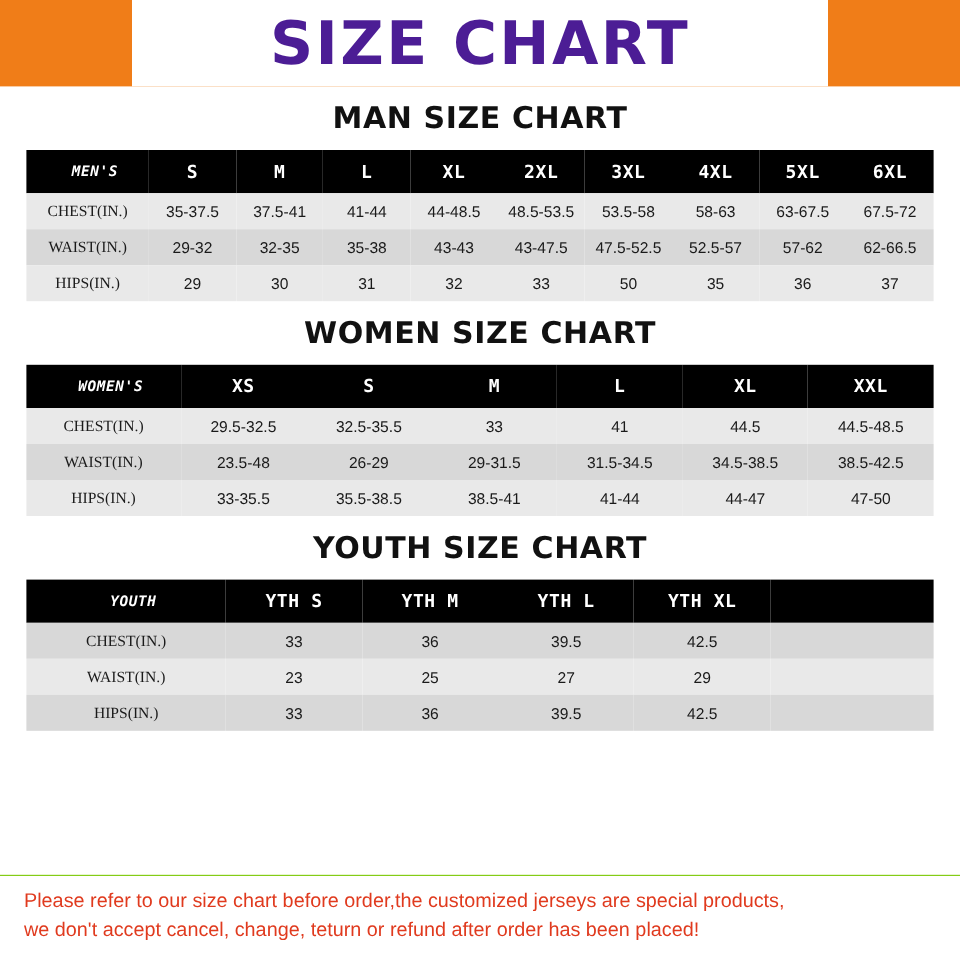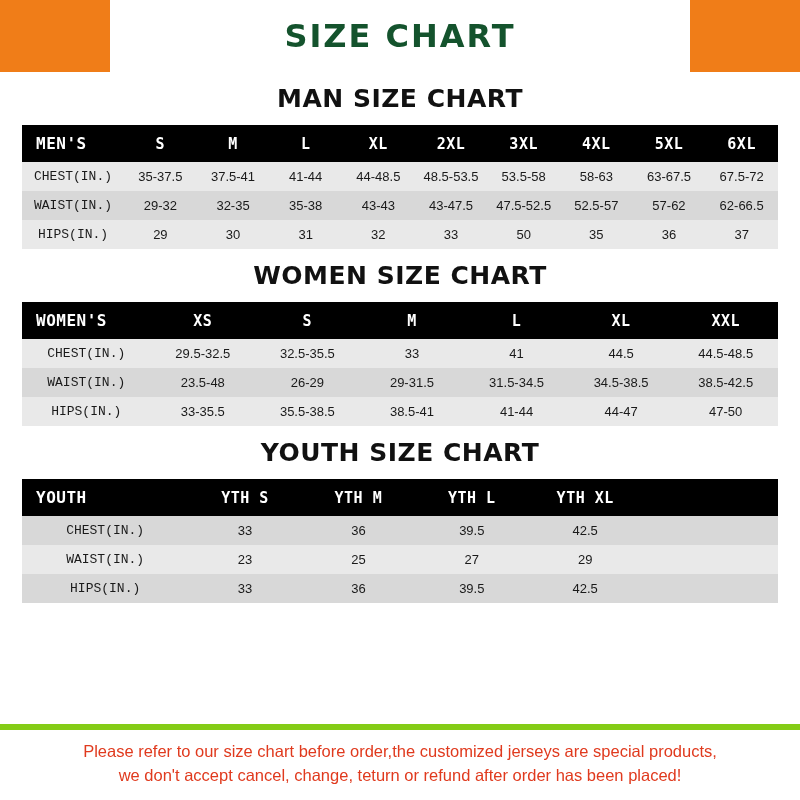--- a/index.html
+++ b/index.html
@@ -28,24 +28,24 @@
   }
   .banner .plate {
     background: #ffffff;
     width: 580px;
     height: 72px;
     display: flex;
     align-items: center;
     justify-content: center;
   }
   .banner-title {
-    font-size: 32px;
+    font-size: 50px;
     font-weight: bold;
     letter-spacing: 2px;
-    color: #14532d;
+    color: #4c1d95;
     line-height: 1;
     font-family: "DejaVu Sans", sans-serif;
   }
   
   .content {
     flex: 1;
     padding: 0 22px;
   }
   .section { }
   .section-title {
@@ -66,48 +66,49 @@
     background: #000000;
     color: #ffffff;
     font-size: 15px;
     font-weight: bold;
     padding: 9px 2px;
     text-align: center;
     font-family: "DejaVu Sans Mono", monospace;
     letter-spacing: 0.5px;
   }
   thead th.rowhead {
-    text-align: left;
+    text-align: center;
     padding-left: 14px;
-    font-size: 16px;
+    font-size: 12px;
+    font-style: italic;
   }
   tbody td {
     font-size: 13px;
     color: #1a1a1a;
     text-align: center;
     padding: 7px 2px;
     font-family: "Liberation Sans", sans-serif;
   }
   tbody td.rowhead {
     text-align: center;
-    font-family: Liberation Mono, monospace;
+    font-family: Liberation Serif, serif;
     font-size: 13px;
     letter-spacing: 0px;
   }
   tbody tr.light td { background: #e9e9e9; }
   tbody tr.dark td  { background: #d8d8d8; }
   
   .note {
     background: #ffffff;
     padding: 10px 20px 12px;
     color: #e03a1e;
     font-size: 16.5px;
     line-height: 1.45;
-    text-align: center;
-    border-top: 6px solid #84cc16;
+    text-align: left;
+    border-top: 1px solid #84cc16;
   }
   .note div { white-space: nowrap; }
 </style>
 </head>
 <body>
 
 <div class="page">
 
   <div class="banner">
     <div class="plate">

